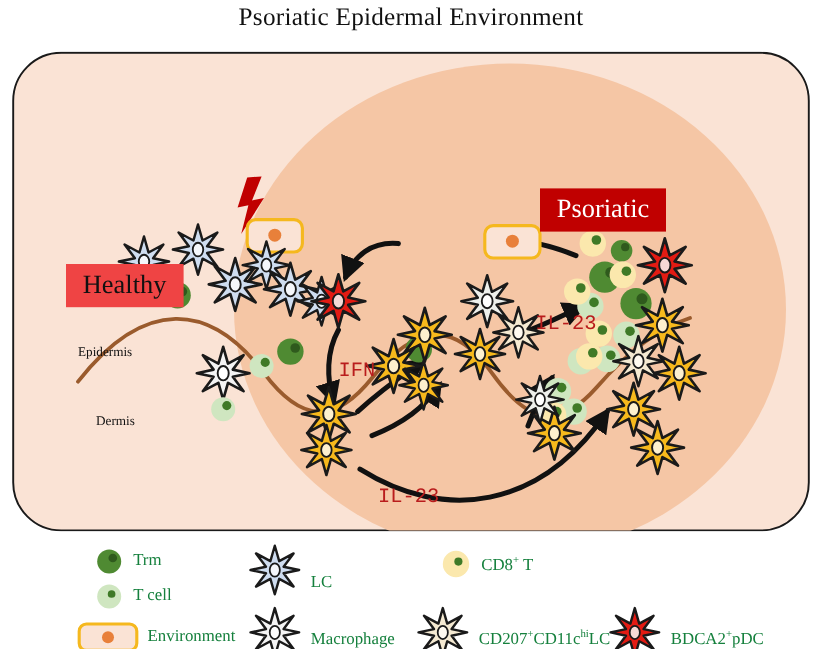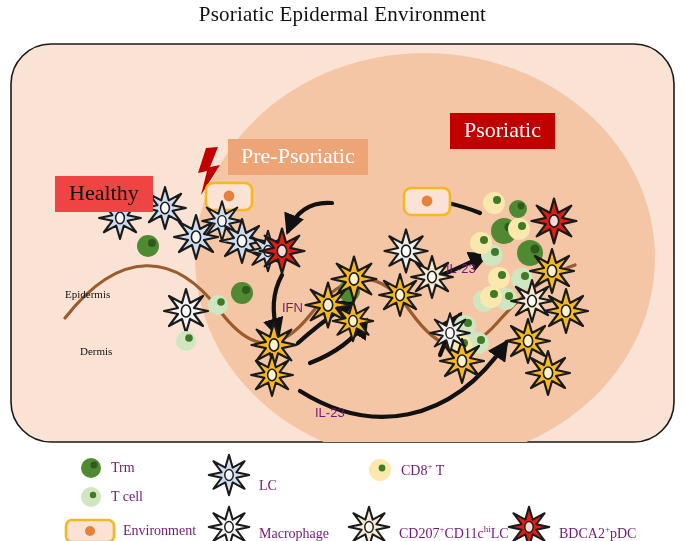--- a/index.html
+++ b/index.html
@@ -6,42 +6,42 @@
   body{width:685px;height:541px;position:relative;overflow:hidden;
        font-family:"Liberation Serif","DejaVu Serif",serif;}
 
   #figure{position:absolute;left:0;top:0;width:685px;height:541px;}
 
   #title{position:absolute;left:0;top:2px;width:685px;text-align:center;
          font-size:21px;color:#111;letter-spacing:.2px;}
 
   .stage{position:absolute;left:10px;top:43px;width:665px;height:400px;}
 
-  .phase-label{position:absolute;line-height:1;white-space:nowrap;}
+  .phase-label{position:absolute;line-height:1;white-space:nowrap;margin-top:44px;}
   #lbl-healthy{left:45px;top:133px;background:#ef4444;color:#111;
       font-size:22px;padding:6px 14px 8px 14px;}
   #lbl-pre{left:218px;top:96px;background:#eda578;color:#ffffff;
       font-size:22px;padding:6px 13px 8px 13px;}
   #lbl-pso{left:440px;top:70px;background:#c00000;color:#ffffff;
       font-size:22px;padding:6px 14px 8px 14px;}
 
   .tissue-label{position:absolute;font-size:11px;color:#111;white-space:nowrap;}
   #lbl-epi{left:55px;top:245px;}
   #lbl-derm{left:70px;top:302px;}
 
-  .cyto{position:absolute;font-size:13px;color:#701a75;white-space:nowrap;
-        font-family:Liberation Sans, sans-serif;}
+  .cyto{position:absolute;font-size:17px;color:#b91c1c;white-space:nowrap;
+        font-family:Liberation Mono, monospace;}
   #cy-ifn{left:272px;top:257px;text-align:center;}
   #cy-il23a{left:436px;top:218px;}
   #cy-il23b{left:305px;top:362px;}
 
   
   #legend{position:absolute;left:0;top:446px;width:685px;height:95px;}
   .lg-item{position:absolute;display:flex;align-items:center;}
-  .lg-text{font-size:14px;color:#701a75;white-space:nowrap;margin-left:7px;
+  .lg-text{font-size:14px;color:#15803d;white-space:nowrap;margin-left:7px;
            font-family:"Liberation Serif",serif;}
   .lg-text sup{font-size:9px;}
   .lg-sym{flex:0 0 auto;display:block;}
 </style>
 </head>
 <body>
 
 <div id="figure">
 
   <div id="title">Psoriatic Epidermal Environment</div>
@@ -275,21 +275,20 @@
           <g transform="translate(544,178) scale(1.02)">
             <path d="M0,-22 L4,-8 L17,-15 L8,-3 L22,0 L8,3 L17,15 L4,8 L0,22 L-4,8 L-17,15 L-8,3 L-22,0 L-8,-3 L-17,-15 L-4,-8 Z" fill="#e31b13" stroke="#1a1a1a" stroke-width="2.2" stroke-linejoin="round"></path>
             <ellipse cx="0" cy="0" rx="4.6" ry="6" fill="#f6d9d5" stroke="#1a1a1a" stroke-width="1.6"></ellipse>
           </g>
         </g>
       </g>
     </svg>
 
     
     <div class="phase-label" id="lbl-healthy">Healthy</div>
-    <div class="phase-label" id="lbl-pre">Pre-Psoriatic</div>
     <div class="phase-label" id="lbl-pso">Psoriatic</div>
 
     <div class="tissue-label" id="lbl-epi">Epidermis</div>
     <div class="tissue-label" id="lbl-derm">Dermis</div>
 
     <div class="cyto" id="cy-ifn">IFN</div>
     <div class="cyto" id="cy-il23a">IL-23</div>
     <div class="cyto" id="cy-il23b">IL-23</div>
   </div>
 

